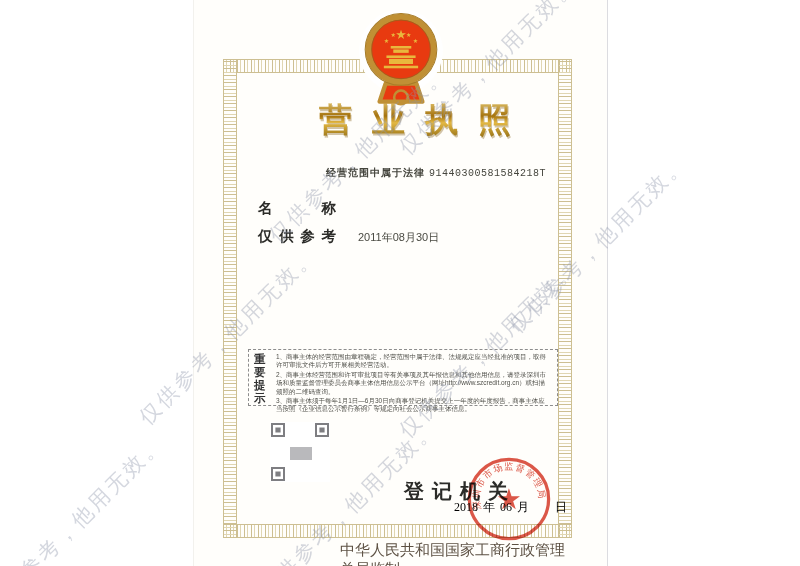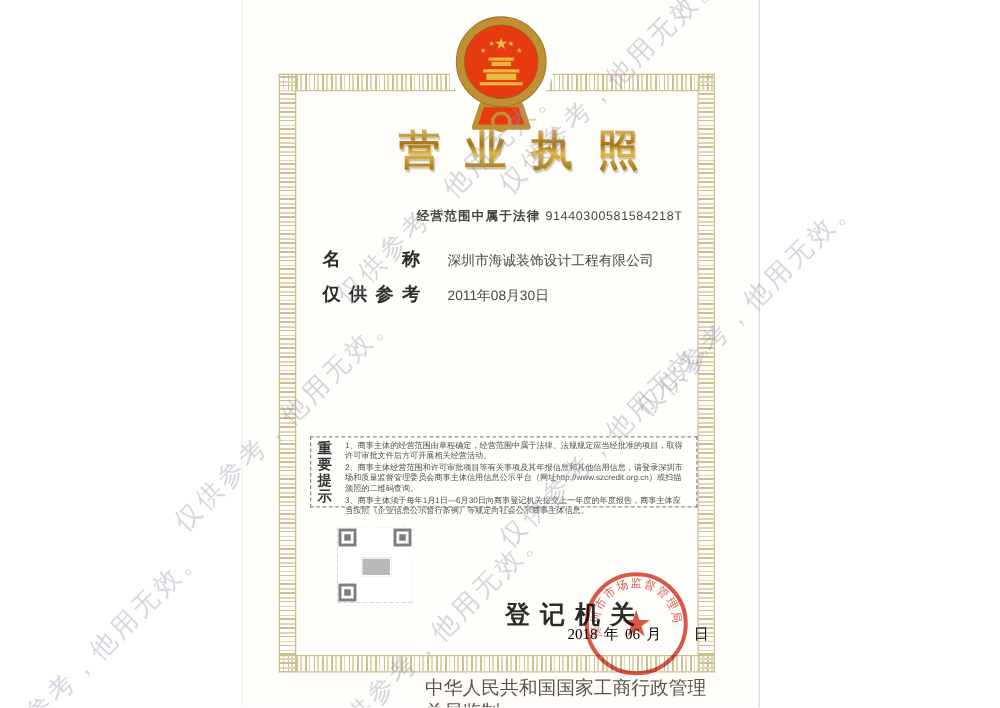--- a/index.html
+++ b/index.html
@@ -26,21 +26,21 @@
   .emblem{position:absolute;left:358px;top:10px;width:86px;height:96px;z-index:3;}
   
   .title{position:absolute;left:240px;top:98px;width:350px;text-align:center;z-index:2;
          font-family:"Liberation Serif",serif;font-weight:bold;font-size:33px;
          letter-spacing:20px;padding-left:20px;box-sizing:border-box;
          color:#b8860b;background:linear-gradient(180deg,#ecd27d 0%,#a5730f 40%,#e3b844 55%,#7e5a06 100%);
          -webkit-background-clip:text;background-clip:text;-webkit-text-fill-color:transparent;
          filter:drop-shadow(1px 2px 0 rgba(125,90,15,.35));}
   .credit-line{position:absolute;left:240px;top:166px;width:306px;text-align:right;z-index:2;
                font-size:10px;color:#45453d;}
-  .credit-line .code{font-family:Liberation Sans, sans-serif;letter-spacing:.5px;}
+  .credit-line .code{font-family:Liberation Mono, monospace;letter-spacing:.5px;}
   .credit-line .lbl{font-weight:bold;margin-right:4px;letter-spacing:1px;}
   
   .fields{position:absolute;left:258px;top:199px;width:300px;z-index:2;}
   .frow{display:flex;align-items:flex-start;margin-bottom:9px;}
   .flabel{display:inline-block;width:78px;min-width:78px;margin-right:22px;
           font-size:14.5px;font-weight:bold;color:#2b2b28;
           text-align:justify;text-align-last:justify;line-height:19px;}
   .fvalue{font-size:11px;color:#4a4a42;line-height:15px;padding-top:3px;max-width:212px;}
   .frow.addr{margin-bottom:6px;}
   
@@ -113,21 +113,20 @@
 
   <div class="title">营业执照</div>
 
   <div class="credit-line">
     <span class="lbl">经营范围中属于法律</span><span class="code">91440300581584218T</span>
   </div>
 
   <div class="fields">
     <div class="frow">
       <span class="flabel">名称</span>
-      <span class="fvalue">深圳市海诚装饰设计工程有限公司</span>
     </div>
     <div class="frow">
       <span class="flabel">仅供参考</span>
       <span class="fvalue">2011年08月30日</span>
     </div>
   </div>
 
   <div class="notice">
     <div class="notice-side">重要提示</div>
     <div class="notice-items">

